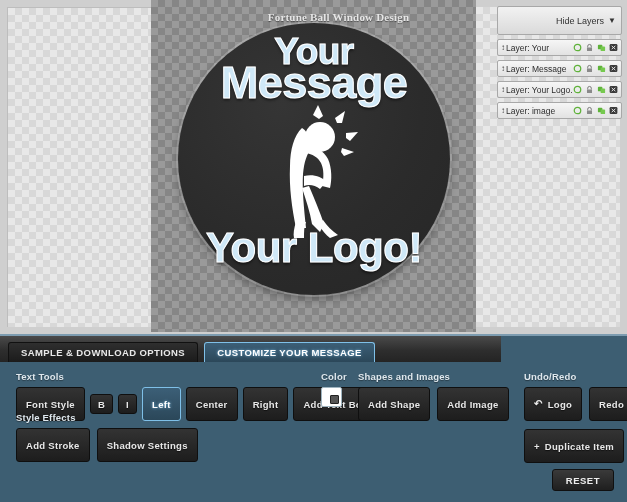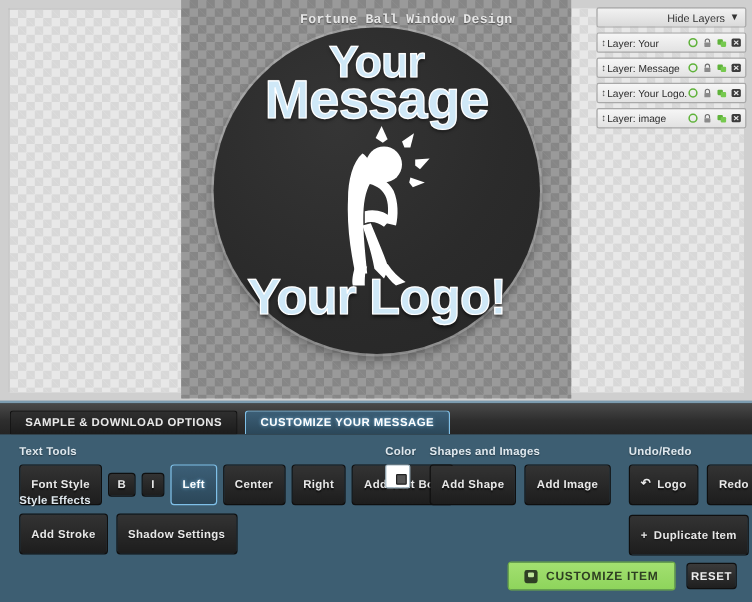--- a/index.html
+++ b/index.html
@@ -61,21 +61,21 @@
     position: absolute;
     left: 151px; top: 11px;
     width: 375px;
     text-align: center;
     color: #e6e6e6;
     font-size: 11px;
     font-weight: bold;
     letter-spacing: 0.2px;
     text-shadow: 0 1px 1px rgba(0,0,0,0.45);
     z-index: 6;
-    font-family: Liberation Mono, monospace;
+    font-family: Liberation Serif, serif;
   }
 
   #ball {
     position: absolute;
     left: 178px;
     top: 23px;
     width: 272px;
     height: 272px;
     border-radius: 50%;
     background: radial-gradient(circle at 38% 30%, #353535 0%, #2b2b2b 55%, #262626 100%);
@@ -114,21 +114,21 @@
 
   
   #layers-panel {
     position: absolute;
     left: 497px; top: 6px;
     width: 125px;
     z-index: 10;
     font-family: "Liberation Sans", sans-serif;
   }
   #layers-header {
-    height: 17px;
+    height: 29px;
     background: linear-gradient(to bottom, #f2f2f2 0%, #dadada 100%);
     border: 1px solid #a8a8a8;
     border-radius: 2px;
     box-sizing: border-box;
     display: flex;
     align-items: center;
     justify-content: flex-end;
     padding-right: 5px;
     font-size: 9px;
     color: #333;
@@ -176,21 +176,21 @@
     width: 627px;
     height: 168px;
     background: #3d5e72;
     border-top: 2px solid #7d9cb0;
     box-sizing: border-box;
     font-family: "Liberation Sans", sans-serif;
   }
   #tab-bar {
     position: absolute;
     left: 0; top: 0;
-    width: 627px;
+    width: 501px;
     height: 26px;
     background: linear-gradient(to bottom, #4a4a4a 0%, #2e2e2e 55%, #242424 100%);
     display: flex;
     align-items: flex-end;
     padding-left: 8px;
     box-sizing: border-box;
   }
   .tab {
     height: 20px;
     padding: 0 12px;
@@ -331,21 +331,21 @@
     position: absolute;
     left: 3px; top: 2px;
     width: 5px; height: 4px;
     background: #bfe49a;
     border-radius: 1px;
   }
   #reset-button {
     display: inline-flex;
     align-items: center;
     height: 22px;
-    padding: 0 3px;
+    padding: 0 13px;
     background: linear-gradient(to bottom, #3a3a3a 0%, #1f1f1f 100%);
     border: 1px solid #101010;
     border-radius: 3px;
     color: #ededed;
     font-size: 9.5px;
     font-weight: bold;
     letter-spacing: 0.5px;
     cursor: pointer;
     box-sizing: border-box;
   }
@@ -544,20 +544,16 @@
         <div class="btn">
           <span>+</span>
           <span style="margin-left:5px">Duplicate Item</span>
         </div>
       </div>
     </div>
 
   </div>
 
   <div id="action-bar">
-    <div id="customize-item-button">
-      <span class="cart-ico"></span>
-      <span>CUSTOMIZE ITEM</span>
-    </div>
     <div id="reset-button">RESET</div>
   </div>
 
 </div>
 
 </body></html>

